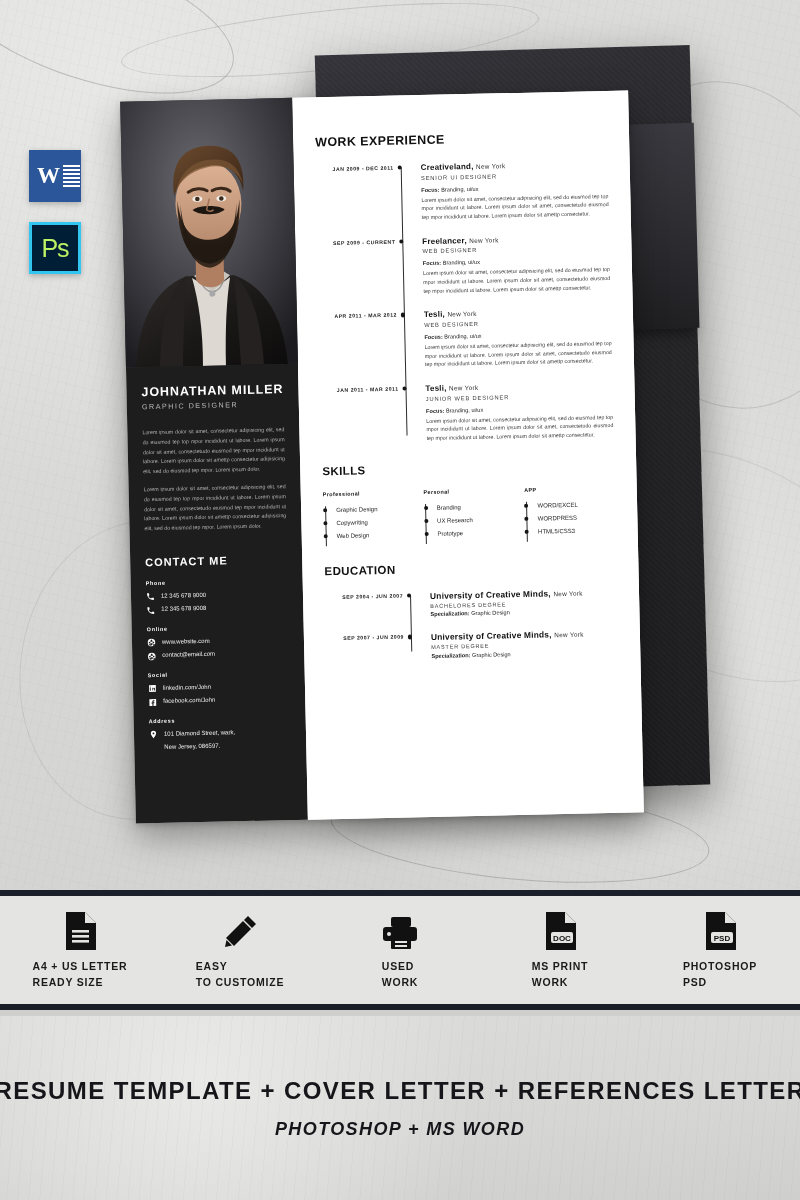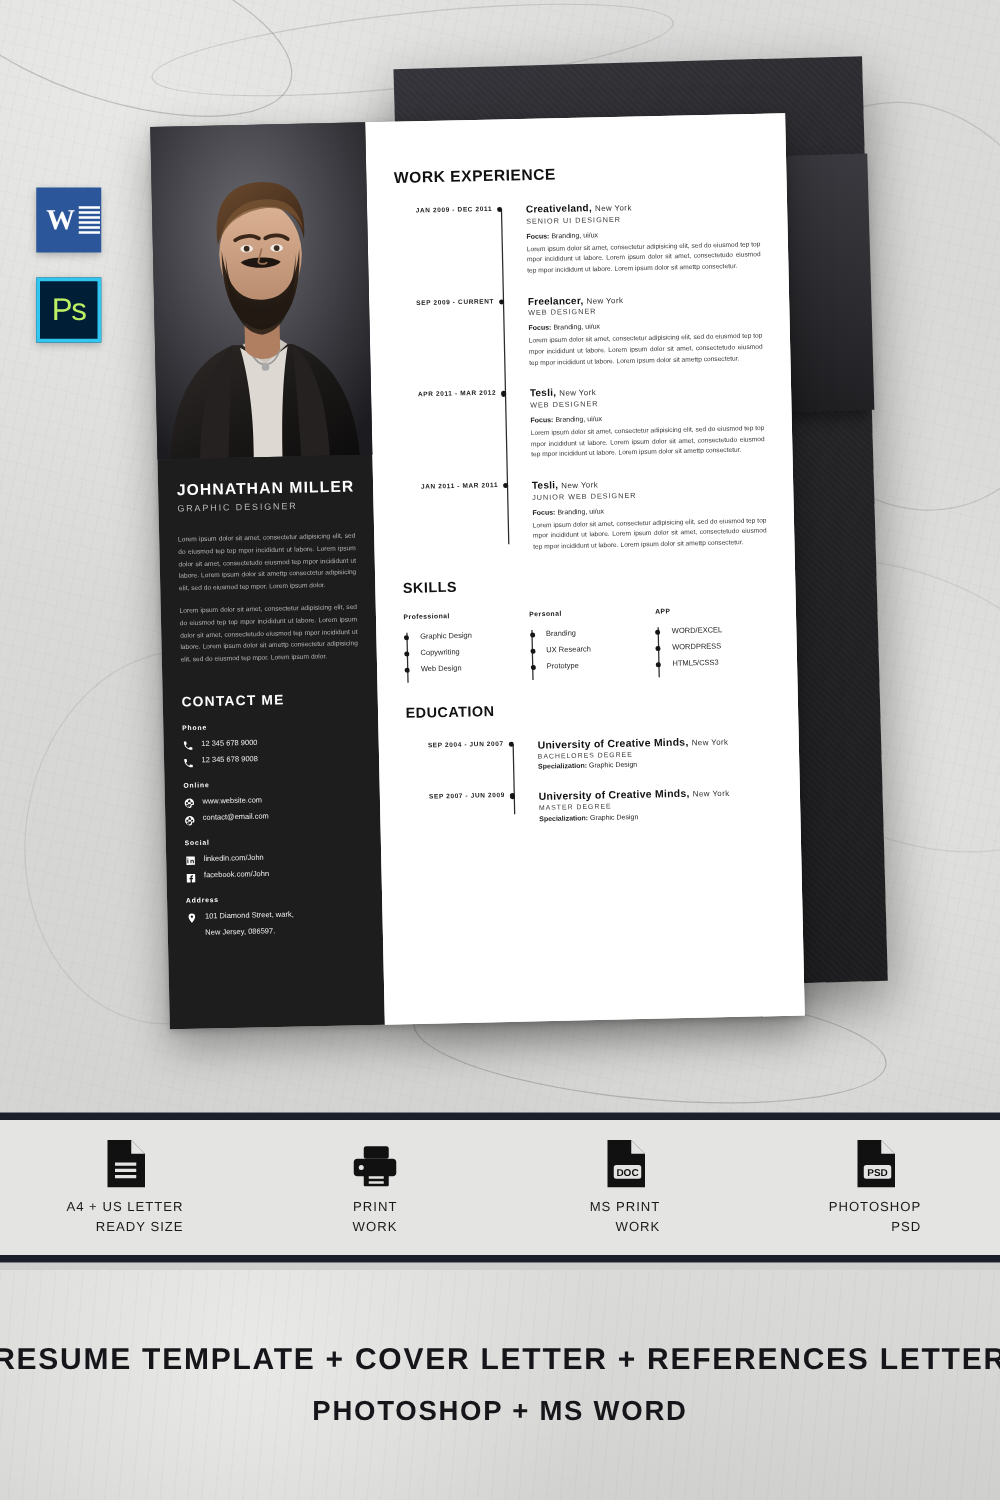--- a/index.html
+++ b/index.html
@@ -149,36 +149,36 @@
 
   
   .features {
     position: absolute; left: 0; top: 890px; width: 800px; height: 120px;
     background: #e4e4e2; border-top: 6px solid #1b1f2a; border-bottom: 6px solid #1b1f2a;
     display: flex; align-items: center;
   }
   .feat { flex: 1; display: flex; flex-direction: column; align-items: center; justify-content: center; gap: 9px; }
   .feat-ico { height: 40px; display: flex; align-items: flex-end; justify-content: center; }
   .feat-ico svg { fill: #111; }
-  .feat-txt { text-align: right; font-size: 10.5px; font-weight: 400; letter-spacing: .8px; color: #1a1a1a; line-height: 1.45; }
+  .feat-txt { text-align: left; font-size: 10.5px; font-weight: 700; letter-spacing: .8px; color: #1a1a1a; line-height: 1.45; }
 
   
   .banner {
     position: absolute; left: 0; top: 1016px; width: 800px; height: 184px;
     background:
       radial-gradient(circle at 25% 35%, #e9e9e7 0%, rgba(233,233,231,0) 45%),
       linear-gradient(175deg, #dcdcda 0%, #d6d6d4 60%, #cfcfcd 100%);
     display: flex; flex-direction: column; align-items: center; justify-content: center; gap: 14px;
   }
   .banner::after {
     content: ""; position: absolute; inset: 0;
     background: repeating-linear-gradient(95deg, rgba(110,110,110,.045) 0 1px, rgba(255,255,255,0) 1px 11px);
   }
   .banner-line { position: relative; z-index: 2; font-size: 24px; font-weight: 700; letter-spacing: 1.4px; color: #15151a; white-space: nowrap; }
-  .banner-line.two { font-size: 22px; }
+  .banner-line.two { font-size: 18px; font-style: italic; }
 </style>
 </head>
 <body>
 
 <div id="stage">
 
   <div class="marble">
     <div class="vein" style="left:-60px;top:-40px;width:300px;height:120px;transform:rotate(18deg)"></div>
     <div class="vein b" style="left:120px;top:10px;width:420px;height:60px;transform:rotate(-6deg)"></div>
     <div class="vein c" style="left:560px;top:460px;width:330px;height:210px;transform:rotate(24deg)"></div>
@@ -489,33 +489,43 @@
             <path d="M2 0h19l11 11v27H2z"></path>
             <path d="M21 0l11 11H21z" fill="#e4e4e2"></path>
             <rect x="8" y="18" width="17" height="2.6" fill="#e4e4e2"></rect>
             <rect x="8" y="23" width="17" height="2.6" fill="#e4e4e2"></rect>
             <rect x="8" y="28" width="17" height="2.6" fill="#e4e4e2"></rect>
           </svg>
       </span>
       <span class="feat-txt"><span>A4 + US LETTER</span><br><span>READY SIZE</span></span>
     </div>
 
+    <div class="feat">
+      <span class="feat-ico">
+        <svg width="36" height="36" viewBox="0 0 36 36">
+            <path d="M26 2l8 8-4 4-8-8z"></path>
+            <path d="M21 7l8 8L12 32l-8-8z"></path>
+            <path d="M3 33l1.5-7 5.5 5.5z"></path>
+          </svg>
+      </span>
+      <span class="feat-txt"><span>EASY</span><br><span>TO CUSTOMIZE</span></span>
+    </div>
 
     <div class="feat">
       <span class="feat-ico">
         <svg width="36" height="34" viewBox="0 0 36 34">
             <rect x="9" y="1" width="20" height="10" rx="2"></rect>
             <rect x="1" y="11" width="34" height="14" rx="3"></rect>
             <rect x="9" y="21" width="20" height="12" rx="1"></rect>
             <circle cx="7" cy="18" r="2" fill="#e4e4e2"></circle>
             <rect x="13" y="25" width="12" height="2" fill="#e4e4e2"></rect>
             <rect x="13" y="29" width="12" height="2" fill="#e4e4e2"></rect>
           </svg>
       </span>
-      <span class="feat-txt"><span>PRINT</span><br><span>WORK</span></span>
+      <span class="feat-txt"><span>USED</span><br><span>WORK</span></span>
     </div>
 
 
     <div class="feat">
       <span class="feat-ico">
         <svg width="32" height="38" viewBox="0 0 32 38">
             <path d="M2 0h19l11 11v27H2z"></path>
             <path d="M21 0l11 11H21z" fill="#e4e4e2"></path>
             <rect x="7" y="20" width="22" height="11" rx="2" fill="#e4e4e2"></rect>
             <text x="18" y="28.5" font-size="8" font-family="Liberation Sans, sans-serif" font-weight="700" fill="#111" text-anchor="middle">DOC</text>

